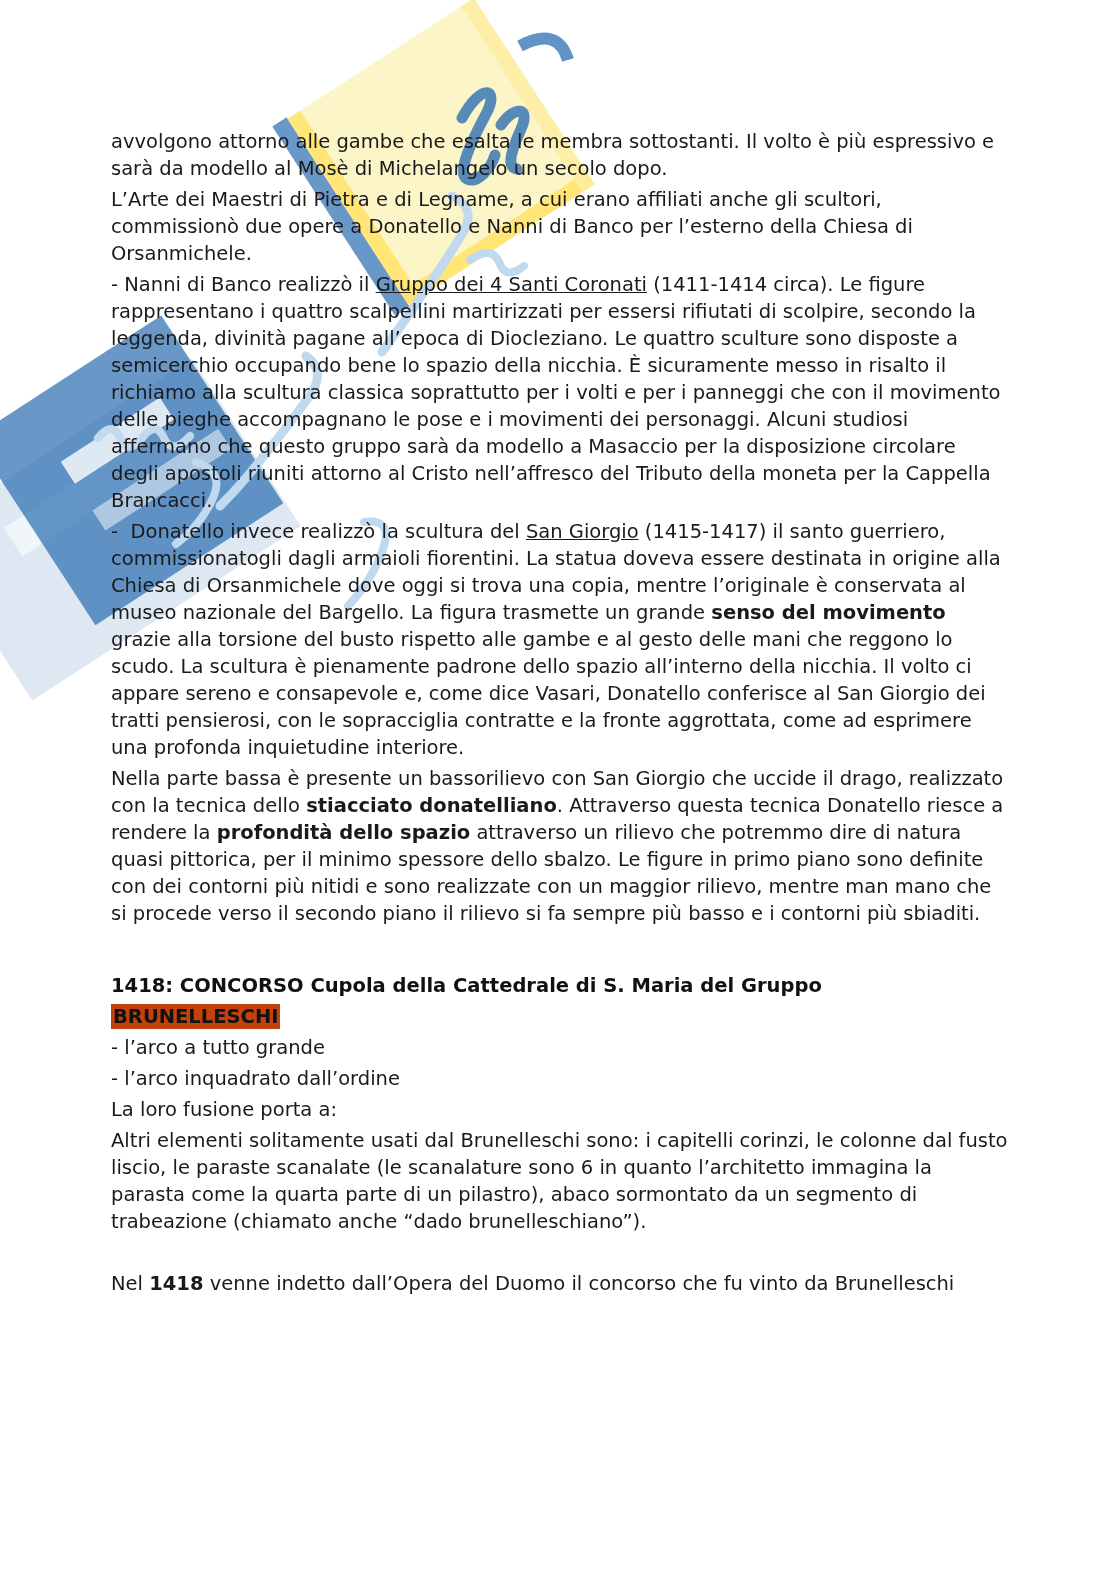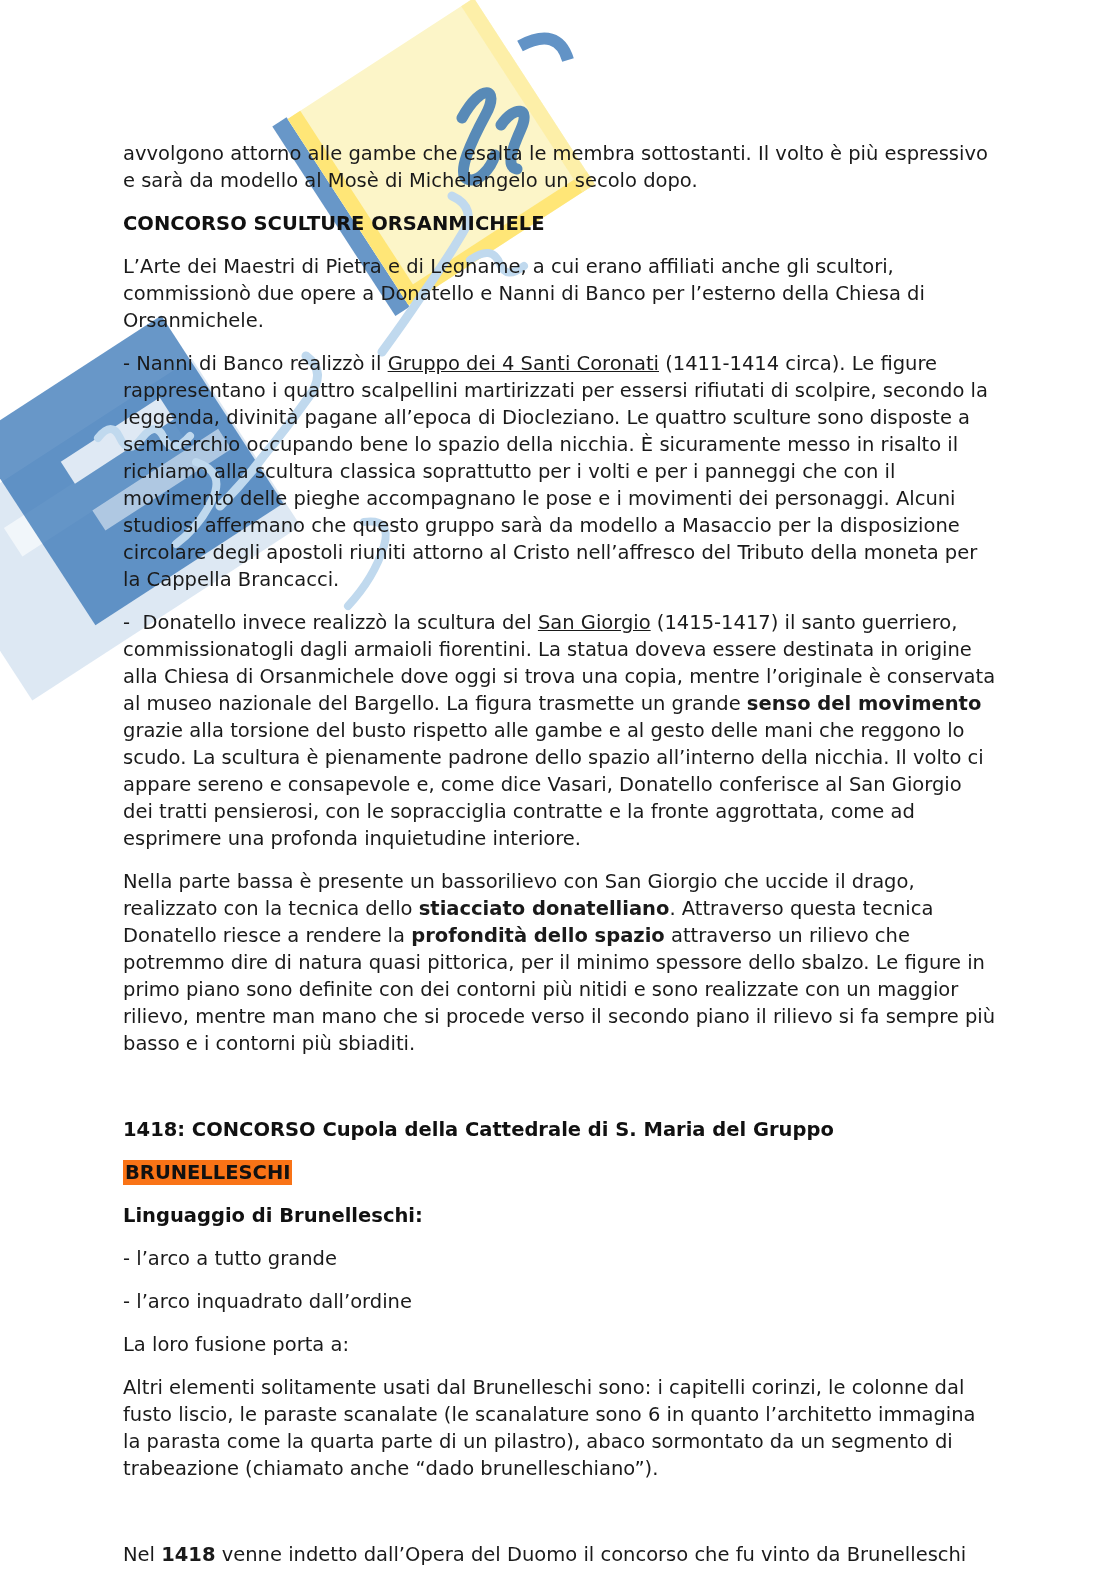--- a/index.html
+++ b/index.html
@@ -20,28 +20,28 @@
   }
   .content {
     position: absolute;
     left: 107px; top: 124px;
     width: 906px;
     color: #1a1a1a;
     font-size: 19.5px;
     line-height: 27px;
     text-align: left;
   }
-  .block { margin: 16px; white-space: pre-wrap; }
+  .block { margin: 4px; white-space: pre-wrap; }
   .block-heading { margin-top: 14px; font-weight: bold; color: #111111; }
   .block-heading + .block-heading { margin-top: 0; }
   .block-spacer { height: 27px; }
   .run.b { font-weight: bold; }
   .run.i { }
   .run.u { text-decoration: underline; }
-  .run.hl { background: #f97316; padding: 1px 2px; }
+  .run.hl { background: #c2410c; padding: 1px 2px; }
 </style>
 </head>
 <body>
 
 <div class="page">
 
   <svg class="watermark" width="1116" height="1579" viewBox="0 0 1116 1579" aria-hidden="true">
 
     <g transform="rotate(-33 120 560)">
       <rect x="-30" y="430" width="320" height="200" fill="#2e6fb3" opacity="0.16"></rect>
@@ -70,29 +70,27 @@
       <path d="M470 260 q 22 -16 30 4 q 6 16 24 2" stroke-width="8"></path>
       <path d="M306 356 q 22 16 2 42 q -20 28 -46 60 q -18 24 -42 48" stroke-width="9"></path>
       <path d="M98 438 q 14 -18 22 0 q 8 18 22 0 q 14 -18 22 0 q 8 18 26 -2" stroke-width="8"></path>
       <path d="M196 462 q 30 10 16 38 q -12 26 -36 44" stroke-width="8"></path>
       <path d="M364 522 q 28 -4 20 24 q -10 32 -36 60" stroke-width="8"></path>
     </g>
   </svg>
 
   <div class="content">
       <p class="block block-paragraph"><span class="run">avvolgono attorno alle gambe che esalta le membra sottostanti. Il volto è più espressivo e sarà da modello al Mosè di Michelangelo un secolo dopo.</span></p>
-      <p class="block block-heading"><span class="run b">CONCORSO SCULTURE ORSANMICHELE</span></p>
       <p class="block block-paragraph"><span class="run">L’Arte dei Maestri di Pietra e di Legname, a cui erano affiliati anche gli scultori, commissionò due opere a Donatello e Nanni di Banco per l’esterno della Chiesa di Orsanmichele.</span></p>
       <p class="block block-paragraph"><span class="run">- Nanni di Banco realizzò il </span><span class="run i u">Gruppo dei 4 Santi Coronati</span><span class="run"> (1411-1414 circa). Le figure rappresentano i quattro scalpellini martirizzati per essersi rifiutati di scolpire, secondo la leggenda, divinità pagane all’epoca di Diocleziano. Le quattro sculture sono disposte a semicerchio occupando bene lo spazio della nicchia. È sicuramente messo in risalto il richiamo alla scultura classica soprattutto per i volti e per i panneggi che con il movimento delle pieghe accompagnano le pose e i movimenti dei personaggi. Alcuni studiosi affermano che questo gruppo sarà da modello a Masaccio per la disposizione circolare degli apostoli riuniti attorno al Cristo nell’affresco del </span><span class="run i">Tributo della moneta</span><span class="run"> per la Cappella Brancacci.</span></p>
       <p class="block block-paragraph"><span class="run">-  Donatello invece realizzò la scultura del </span><span class="run i u">San Giorgio</span><span class="run"> (1415-1417) il santo guerriero, commissionatogli dagli armaioli fiorentini. La statua doveva essere destinata in origine alla Chiesa di Orsanmichele dove oggi si trova una copia, mentre l’originale è conservata al museo nazionale del Bargello. La figura trasmette un grande </span><span class="run b">senso del movimento</span><span class="run"> grazie alla torsione del busto rispetto alle gambe e al gesto delle mani che reggono lo scudo. La scultura è pienamente padrone dello spazio all’interno della nicchia. Il volto ci appare sereno e consapevole e, come dice Vasari, Donatello conferisce al San Giorgio dei tratti pensierosi, con le sopracciglia contratte e la fronte aggrottata, come ad esprimere una profonda inquietudine interiore.</span></p>
       <p class="block block-paragraph"><span class="run">Nella parte bassa è presente un bassorilievo con San Giorgio che uccide il drago, realizzato con la tecnica dello </span><span class="run b">stiacciato donatelliano</span><span class="run">. Attraverso questa tecnica Donatello riesce a rendere la </span><span class="run b">profondità dello spazio</span><span class="run"> attraverso un rilievo che potremmo dire di natura quasi pittorica, per il minimo spessore dello sbalzo. Le figure in primo piano sono definite con dei contorni più nitidi e sono realizzate con un maggior rilievo, mentre man mano che si procede verso il secondo piano il rilievo si fa sempre più basso e i contorni più sbiaditi.</span></p>
       <p class="block block-spacer"></p>
       <p class="block block-heading"><span class="run b">1418: CONCORSO Cupola della Cattedrale di S. Maria del Gruppo</span></p>
       <p class="block block-heading"><span class="run b hl">BRUNELLESCHI</span></p>
-      <p class="block block-heading"><span class="run b">Linguaggio di Brunelleschi:</span></p>
       <p class="block block-paragraph"><span class="run">- l’arco a tutto grande</span></p>
       <p class="block block-paragraph"><span class="run">- l’arco inquadrato dall’ordine</span></p>
       <p class="block block-paragraph"><span class="run">La loro fusione porta a:</span></p>
       <p class="block block-paragraph"><span class="run">Altri elementi solitamente usati dal Brunelleschi sono: i capitelli corinzi, le colonne dal fusto liscio, le paraste scanalate (le scanalature sono 6 in quanto l’architetto immagina la parasta come la quarta parte di un pilastro), abaco sormontato da un segmento di trabeazione (chiamato anche “dado brunelleschiano”).</span></p>
       <p class="block block-spacer"></p>
       <p class="block block-paragraph"><span class="run">Nel </span><span class="run b">1418</span><span class="run"> venne indetto dall’Opera del Duomo il concorso che fu vinto da Brunelleschi</span></p>
     </div>
 
 </div>
 

